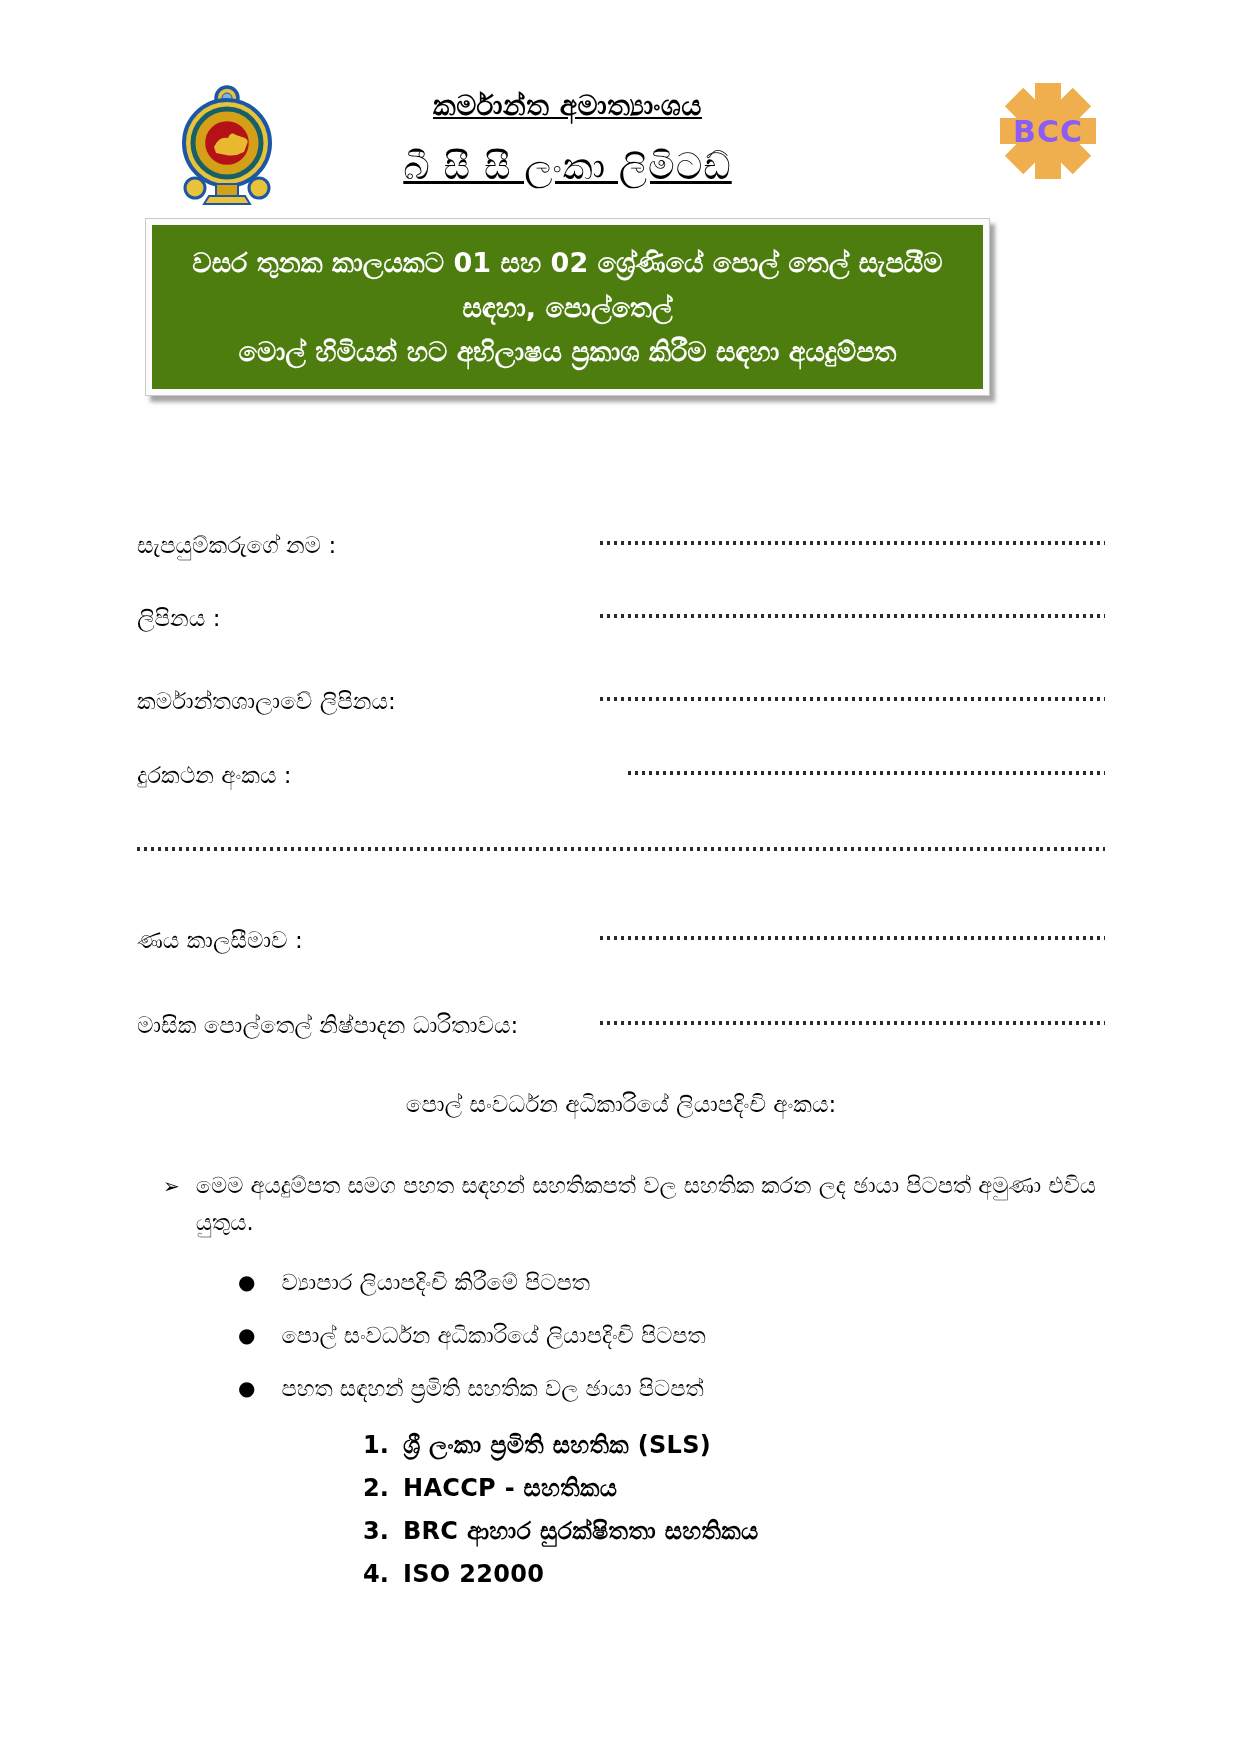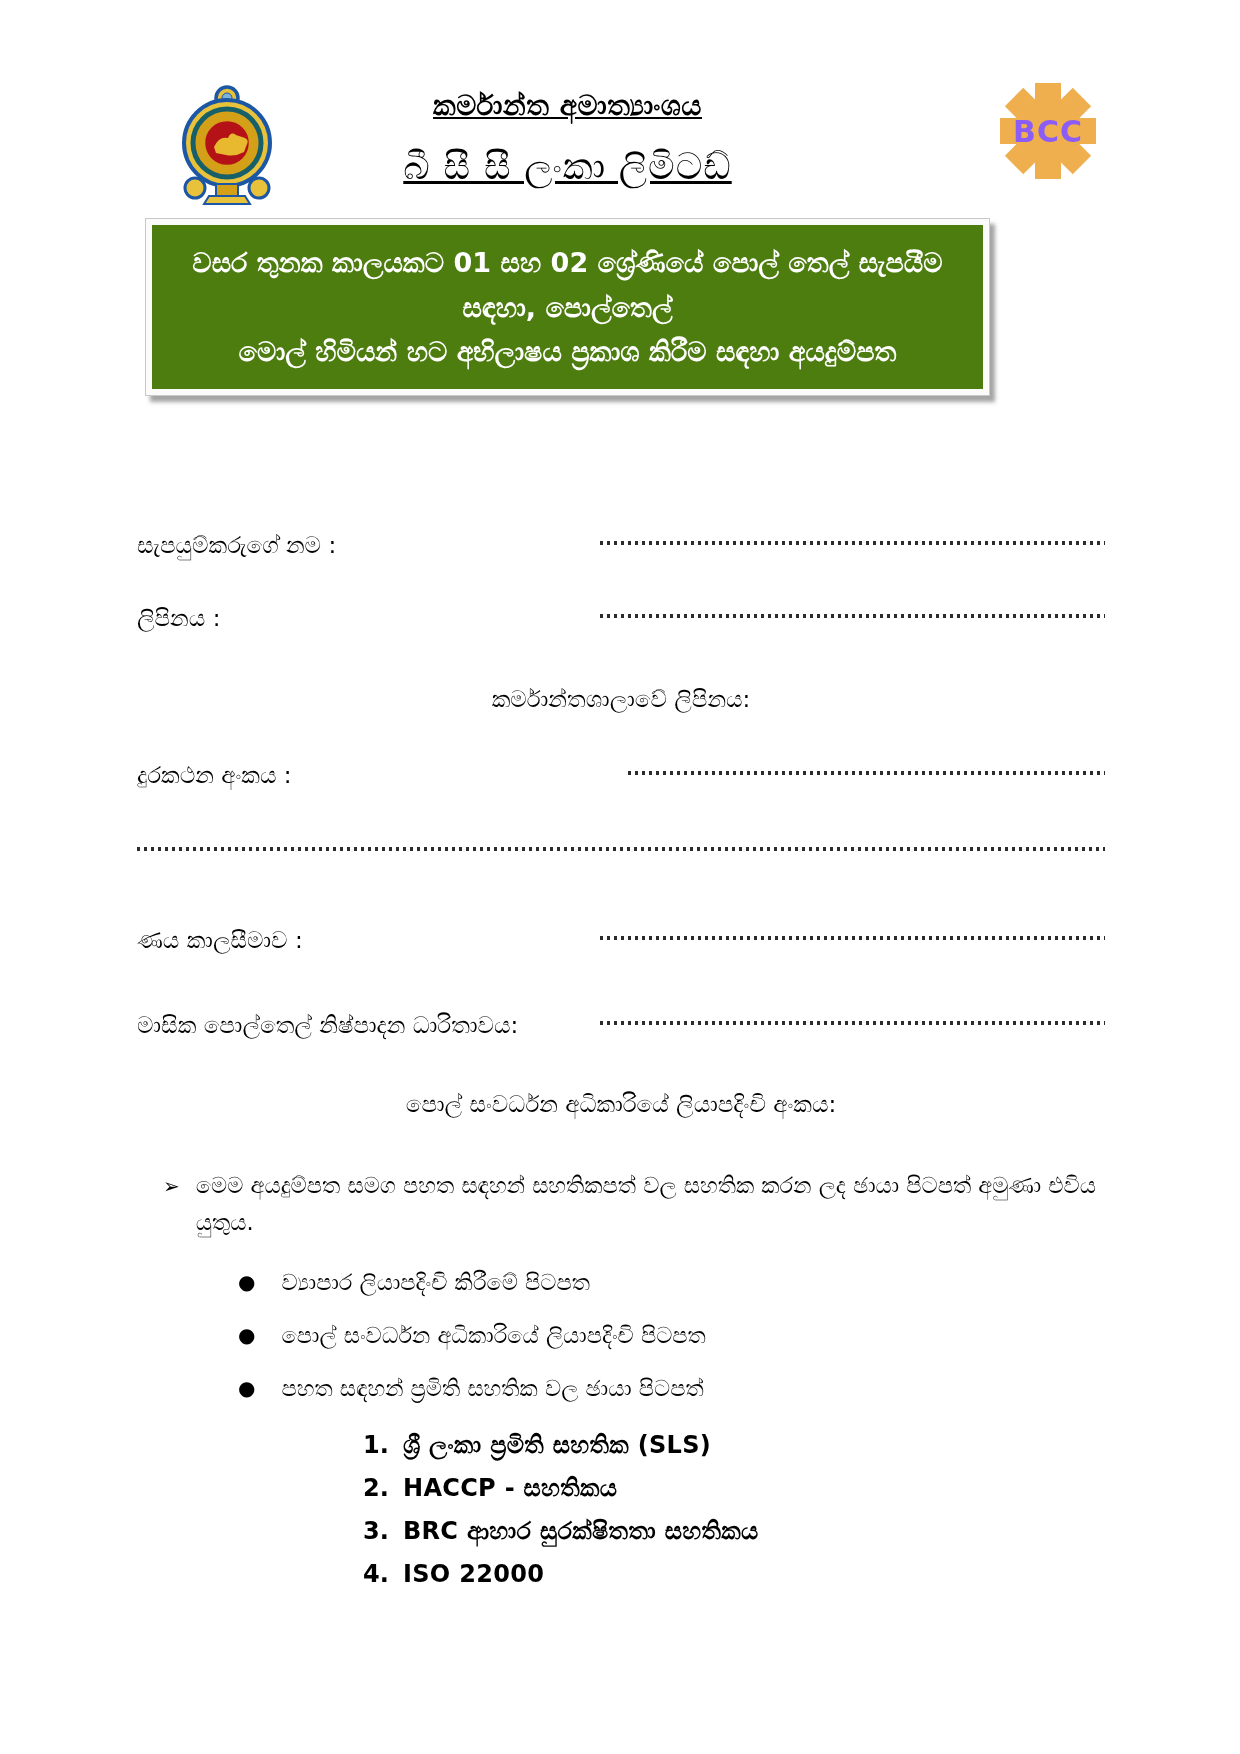--- a/index.html
+++ b/index.html
@@ -37,21 +37,21 @@
   }
   
   .form-section{margin:0 135px 0 137px;}
   .form-row{display:flex;align-items:center;height:32px;}
   .flabel{flex:0 0 463px;font-size:23px;white-space:nowrap;}
   .flabel.wide{flex:0 0 488px;}
   .dots{
     flex:1;height:4px;margin-bottom:5px;
     background-image:repeating-linear-gradient(to right,#2b2b2b 0 3px,transparent 3px 7px);
   }
-  .mt1{margin-top:134px;} .mt2{margin-top:41px;} .mt3{margin-top:51px;flex-direction:column;}
+  .mt1{margin-top:134px;} .mt2{margin-top:41px;} .mt3{margin-top:51px;}
   .mt4{margin-top:42px;gap:28px;} .mt5{margin-top:44px;} .mt6{margin-top:57px;}
   .mt7{margin-top:53px;} .mt8{margin-top:49px;flex-direction:column;}
   
   .note-row{display:flex;margin:44px 95px 0 163px;gap:16px;font-size:22.5px;line-height:1.65;}
   .note-marker{font-size:20px;margin-top:3px;}
   .bullets{margin:26px 0 0 238px;}
   .bullet-row{display:flex;gap:26px;font-size:22.5px;margin-bottom:23px;align-items:flex-start;}
   .bullet-marker{font-size:20px;line-height:30px;}
   .bullet-text{line-height:30px;}
   .numlist{margin:28px 0 0 363px;font-weight:bold;font-size:24px;}

